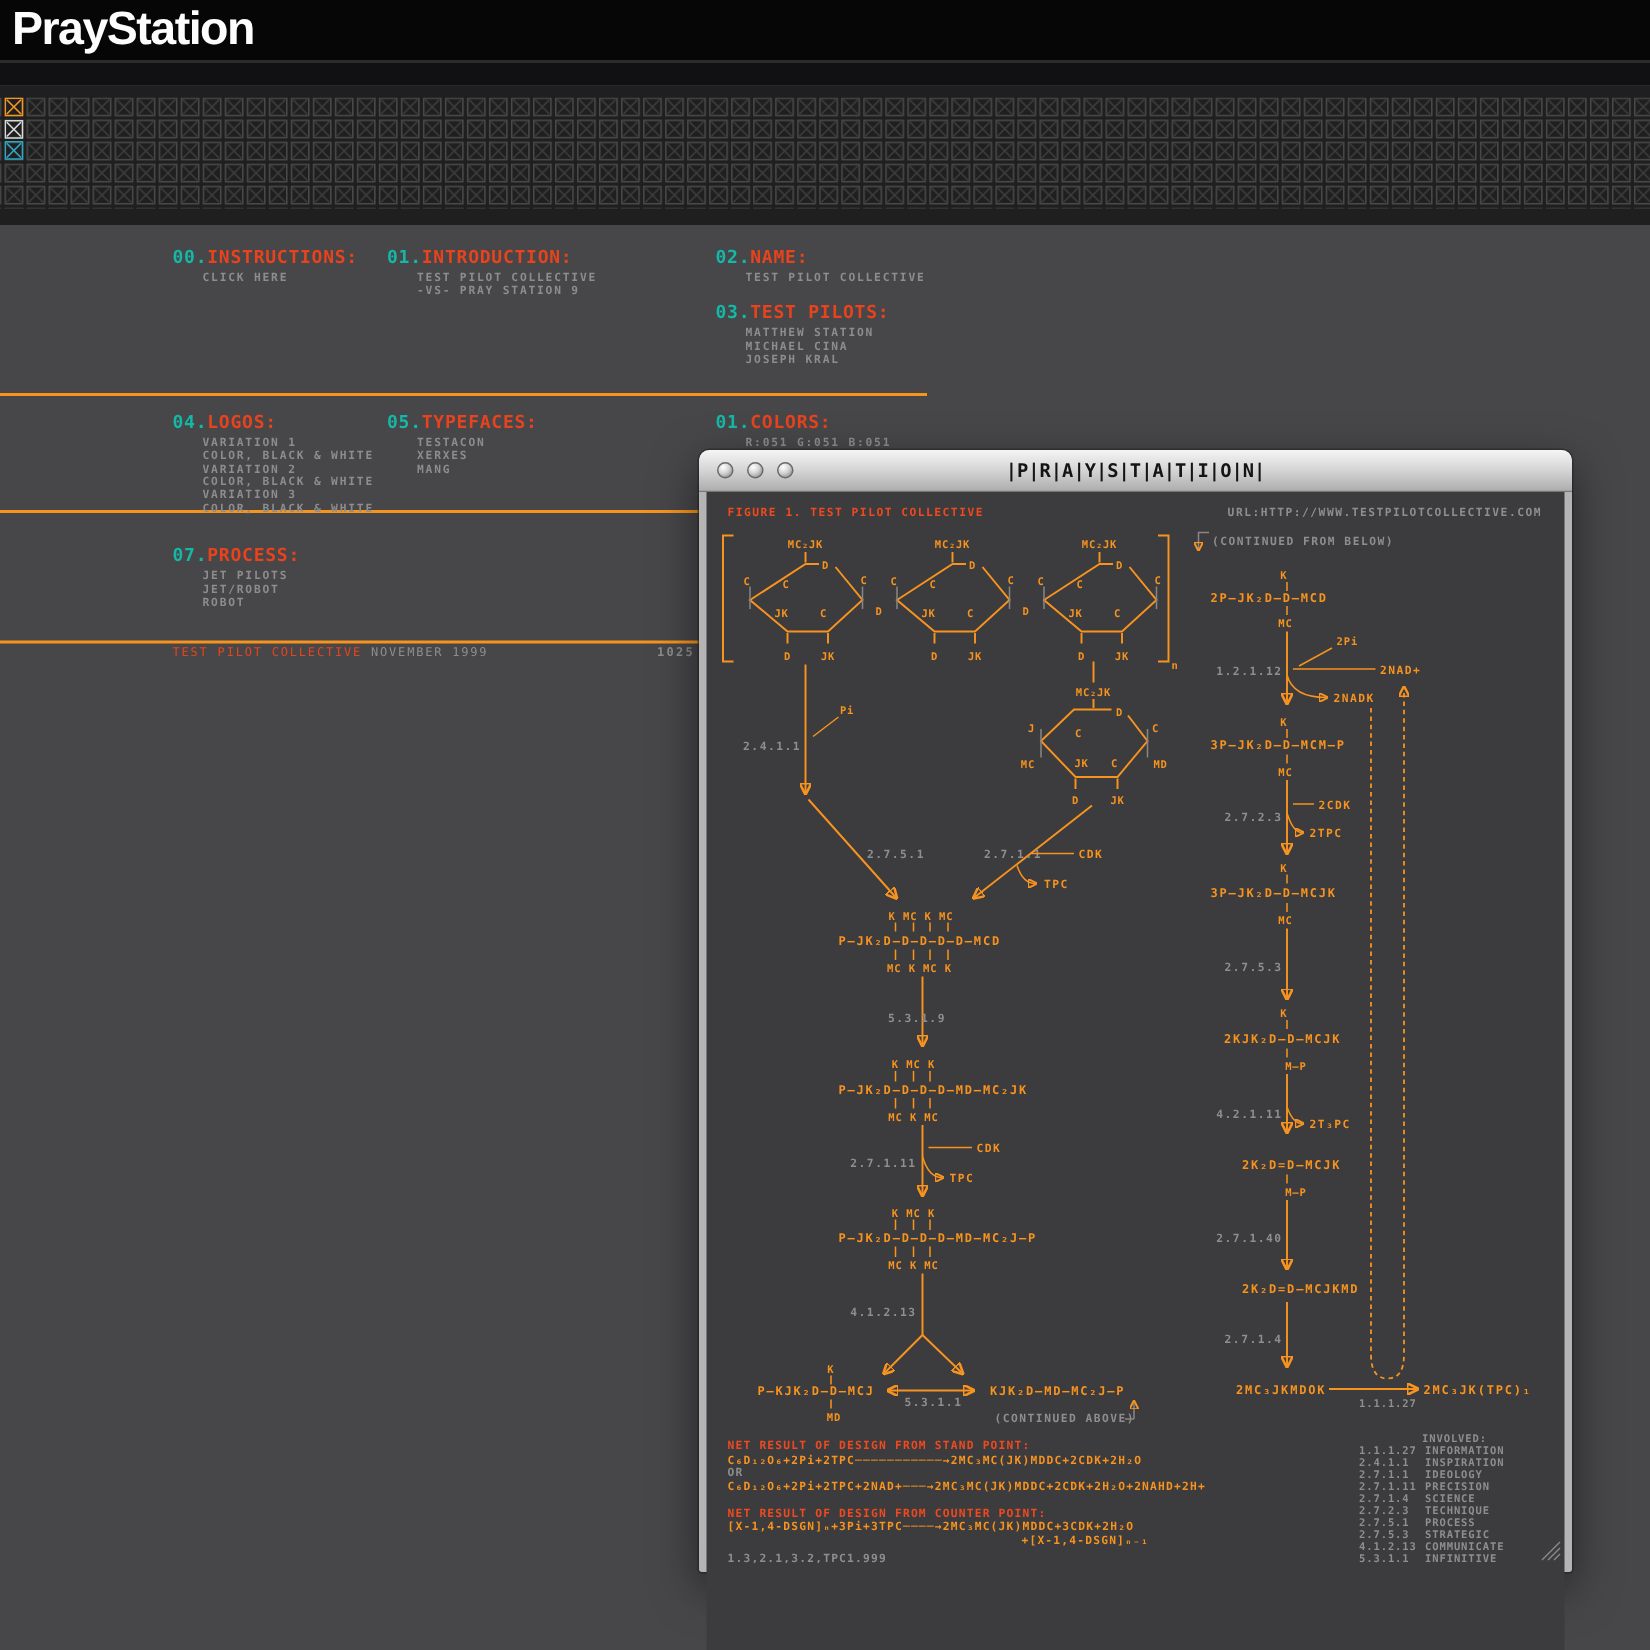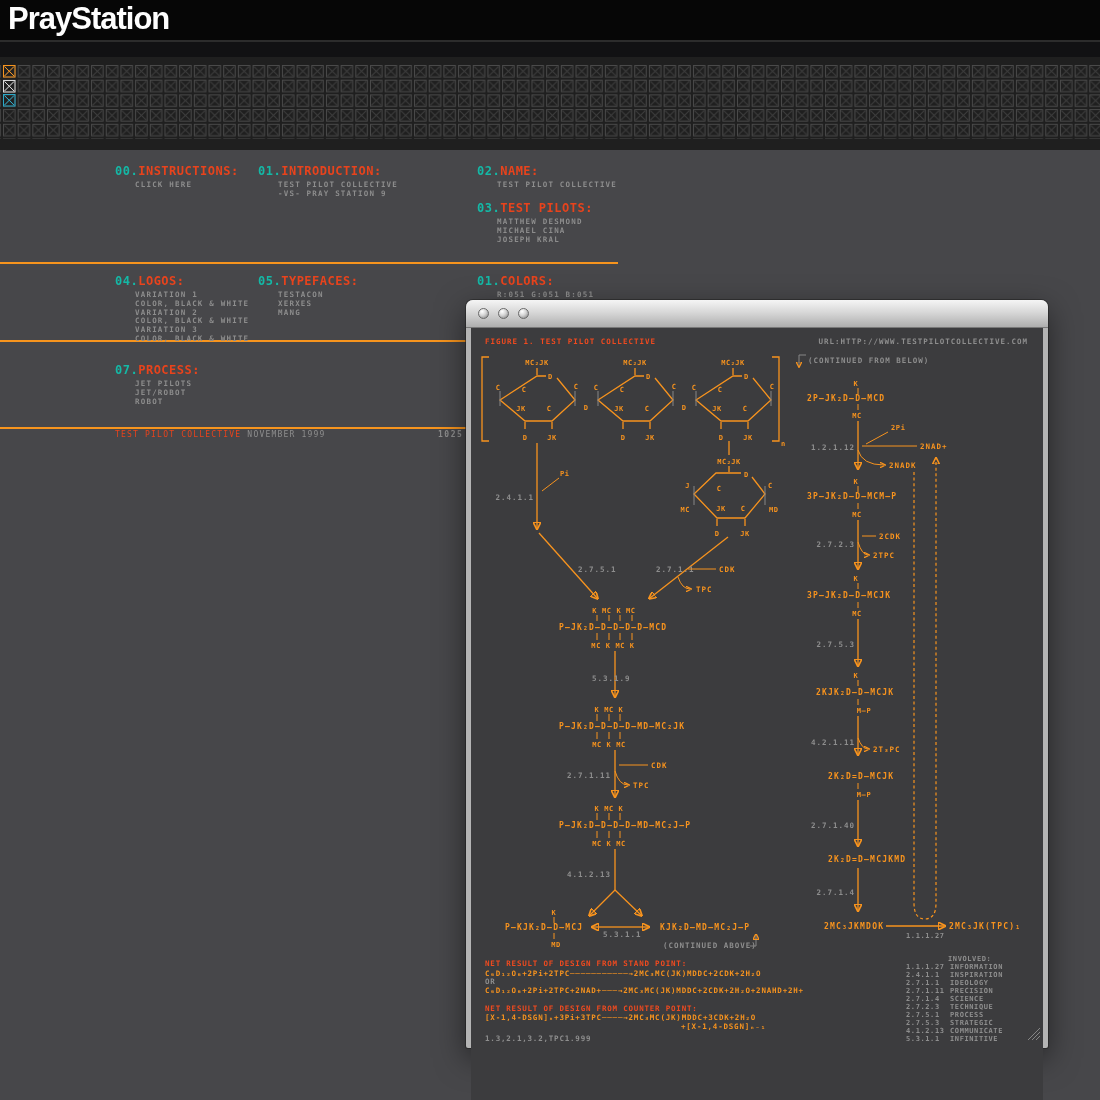--- a/index.html
+++ b/index.html
@@ -94,21 +94,21 @@
 </div>
 <div class="sec" style="left:477px;top:164px">
   <div class="sec-h"><span class="num">02.</span><span class="tit">NAME:</span></div>
   <div class="sec-lines">
       <div>TEST PILOT COLLECTIVE</div>
     </div>
 </div>
 <div class="sec" style="left:477px;top:201px">
   <div class="sec-h"><span class="num">03.</span><span class="tit">TEST PILOTS:</span></div>
   <div class="sec-lines">
-    <div>MATTHEW DESMOND</div>
+    <div>MATTHEW STATION</div>
     <div>MICHAEL CINA</div>
     <div>JOSEPH KRAL</div>
   </div>
 </div>
 <div class="sec" style="left:115px;top:274px">
   <div class="sec-h"><span class="num">04.</span><span class="tit">LOGOS:</span></div>
   <div class="sec-lines">
     <div>VARIATION 1</div>
     <div>COLOR, BLACK &amp; WHITE</div>
     <div>VARIATION 2</div>
@@ -144,20 +144,21 @@
 <div class="footer">
   <span class="b">TEST PILOT COLLECTIVE</span><span class="d">NOVEMBER 1999</span>
 </div>
 <div class="f-num">1025</div>
 
 <div class="win">
   <div class="tbar">
     <span class="tl tl1"></span>
     <span class="tl tl2"></span>
     <span class="tl tl3"></span>
+    <div class="ttitle">|P|R|A|Y|S|T|A|T|I|O|N|</div>
   </div>
   <div class="wcontent">
     <svg class="diag" width="572" height="714" viewBox="471 328 572 714">
       <defs>
         <marker id="ah" markerWidth="6" markerHeight="6" refX="4.5" refY="3" orient="auto">
             <path d="M0,0 L6,3 L0,6 Z" fill="#f7931e" stroke="none"></path>
           </marker>
         <marker id="ahg" markerWidth="6" markerHeight="6" refX="4.5" refY="3" orient="auto">
             <path d="M0,0 L6,3 L0,6 Z" fill="#8e8e8e" stroke="none"></path>
           </marker>

